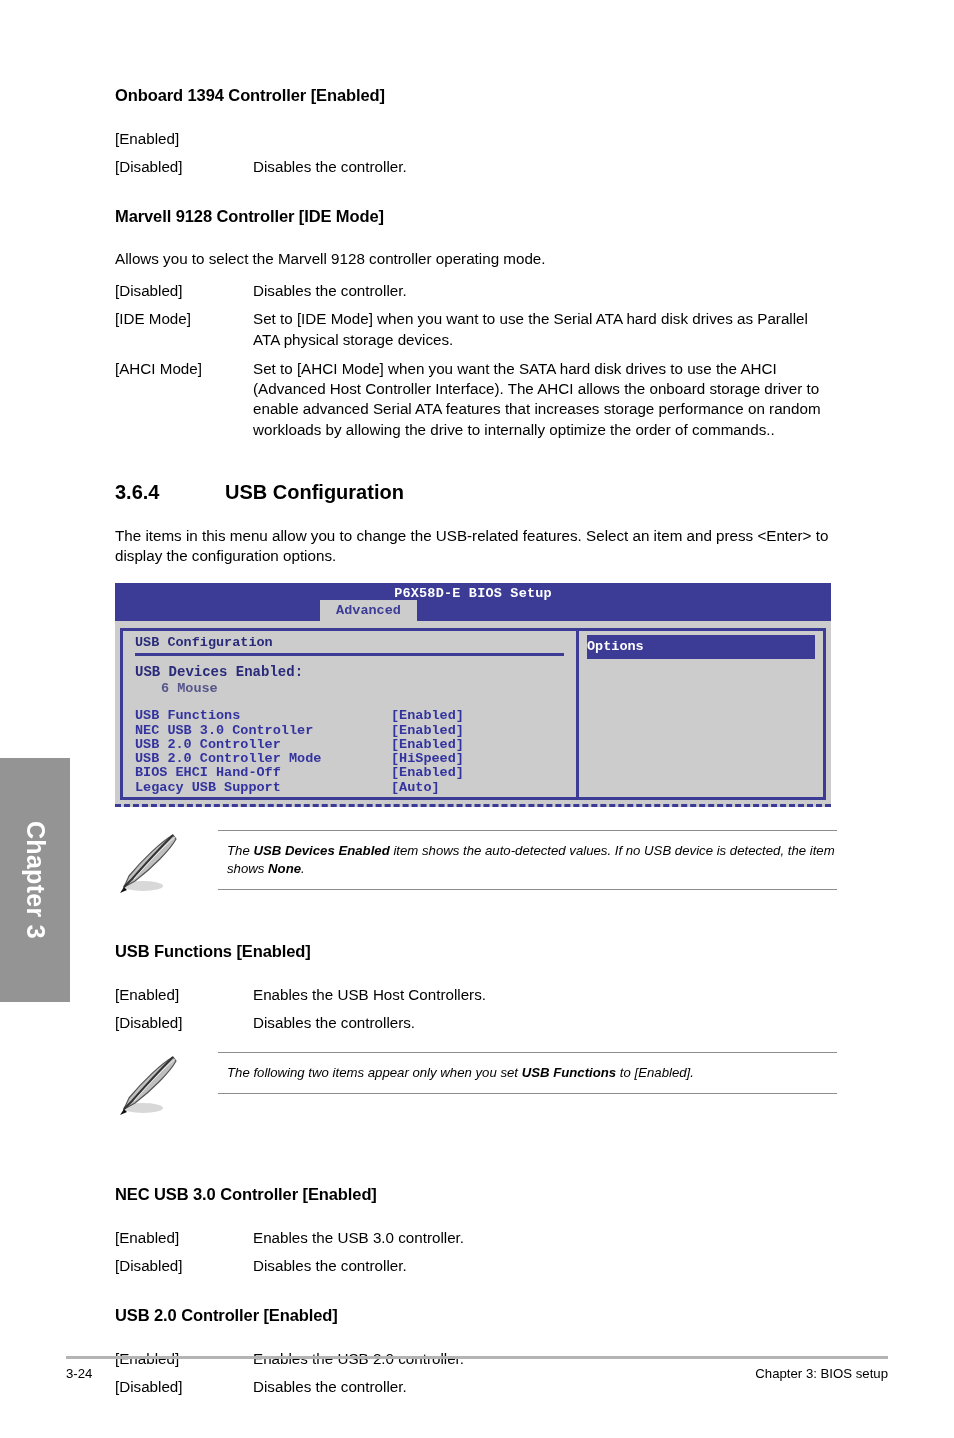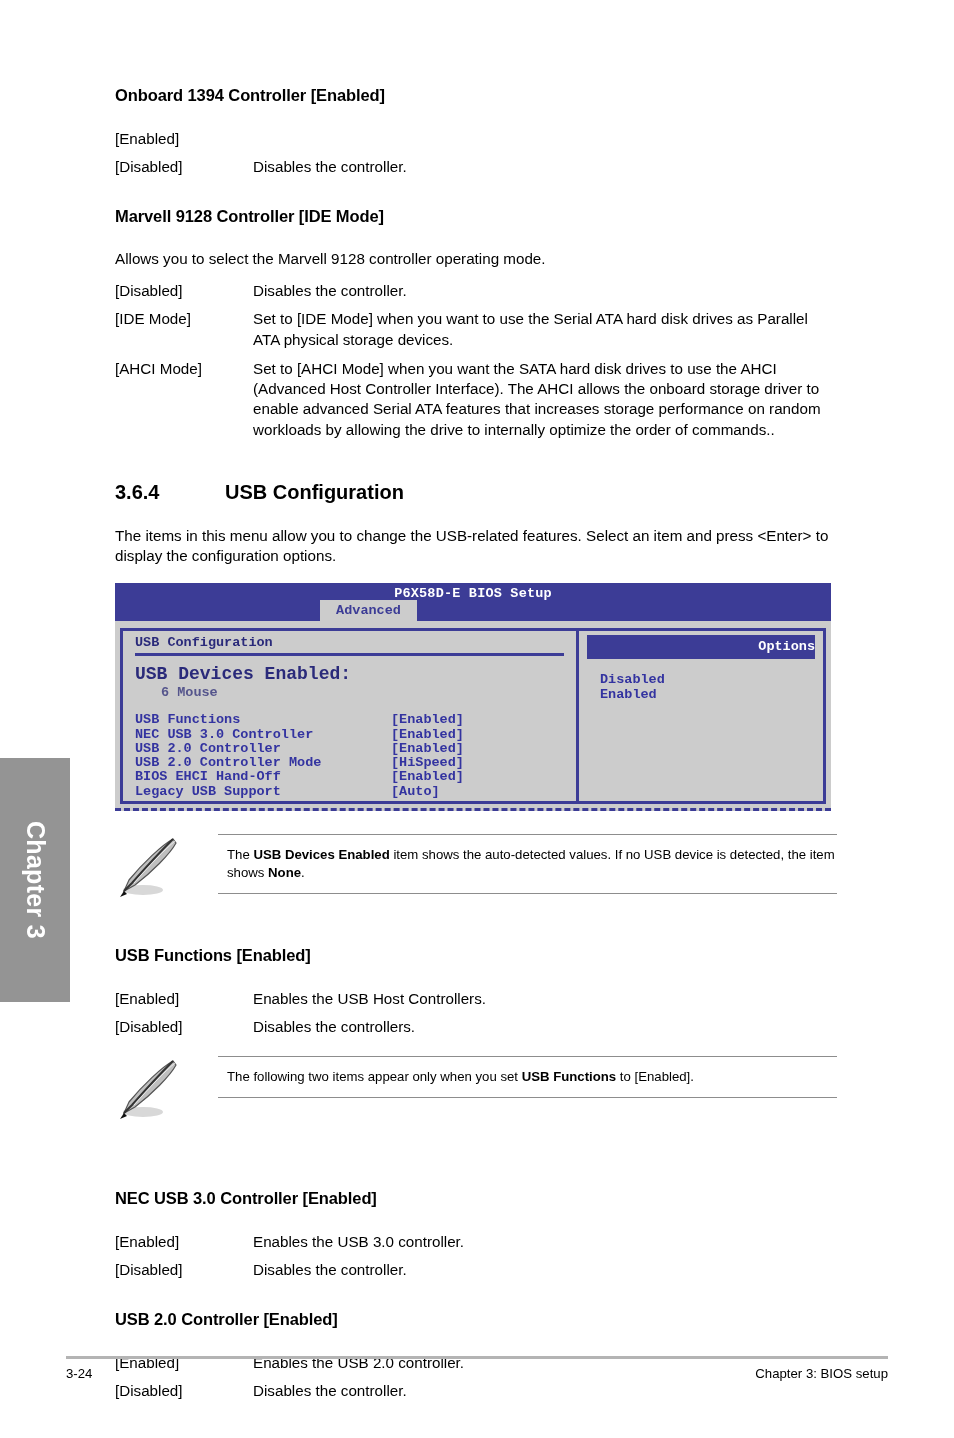--- a/index.html
+++ b/index.html
@@ -151,21 +151,21 @@
   .bios-heading {
     color: #2a2a7a;
     font-size: 13.5px;
     font-weight: bold;
     padding-bottom: 3px;
     border-bottom: 3px solid #3c3c96;
     margin-right: 12px;
   }
   .bios-subheading {
     color: #2a2a7a;
-    font-size: 18px;
+    font-size: 14px;
     font-weight: bold;
     margin-top: 8px;
   }
   .bios-device {
     color: #55558c;
     font-size: 13.5px;
     font-weight: bold;
     margin-left: 26px;
     margin-top: 1px;
   }
@@ -184,21 +184,21 @@
     flex: 0 0 256px;
   }
   .bios-item-val {
     flex: 1 1 auto;
   }
   .options-header {
     background: #3c3c96;
     color: #ffffff;
     font-size: 13.5px;
     font-weight: bold;
-    text-align: right;
+    text-align: left;
     padding: 4px 0 5px 0;
   }
   .options-list {
     margin-top: 14px;
     padding-left: 13px;
   }
   .option-item {
     color: #3333a0;
     font-size: 13.5px;
     font-weight: bold;
@@ -220,20 +220,21 @@
     border-top: 1px solid #8d8d8d;
     border-bottom: 1px solid #8d8d8d;
     padding: 11px 0 11px 0;
     box-sizing: border-box;
   }
   .note-text {
     font-size: 13.2px;
     line-height: 1.35;
     padding-left: 9px;
     margin: 0;
+    font-style: italic;
   }
 
   
   .footer-rule {
     position: absolute;
     left: 66px;
     top: 1356px;
     width: 822px;
     height: 3px;
     background: #b4b4b4;
@@ -330,24 +331,20 @@
           </div>
           <div class="bios-item">
             <span class="bios-item-name">Legacy USB Support</span>
             <span class="bios-item-val">[Auto]</span>
           </div>
         </div>
       </div>
 
       <div class="bios-right">
         <div class="options-header">Options</div>
-        <div class="options-list">
-          <div class="option-item">Disabled</div>
-          <div class="option-item">Enabled</div>
-        </div>
       </div>
 
     </div>
   </div>
 
   <div class="note" style="margin-top:23px;">
     <div class="note-icon">
       <svg width="70" height="62" viewBox="0 0 70 62" aria-hidden="true">
         <ellipse cx="28" cy="54" rx="20" ry="5" fill="#d8d8d8"></ellipse>
         <path d="M58 3 C47 9 28 27 14 44 L9 55 L20 49 C37 36 55 18 61 7 Z" fill="#bfbfbf" stroke="#555555" stroke-width="1.2"></path>

